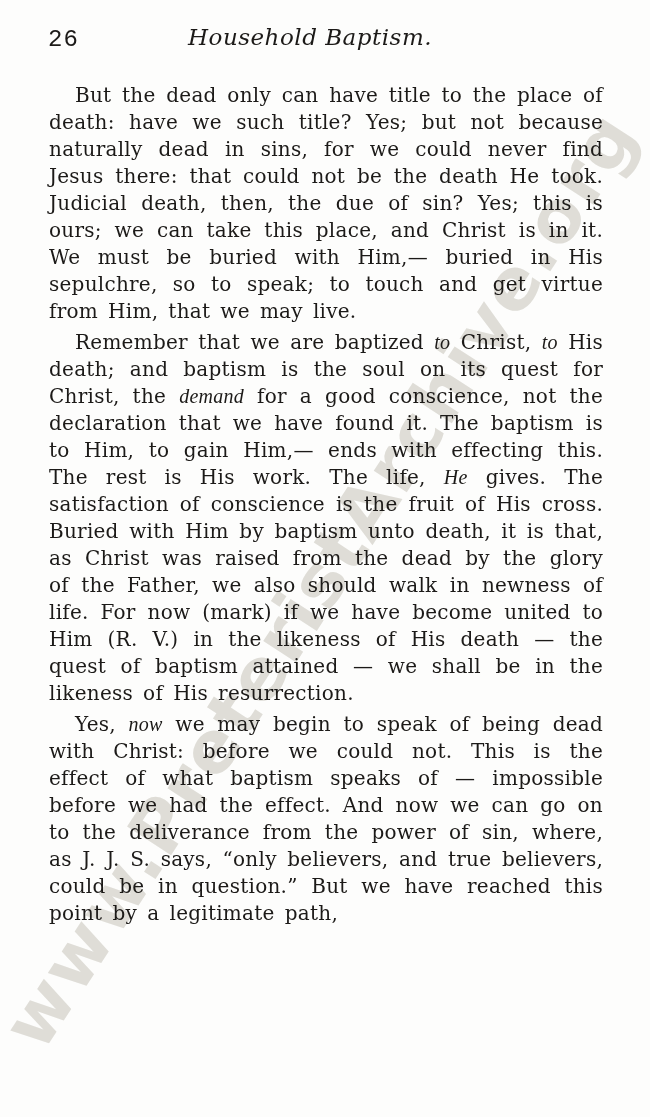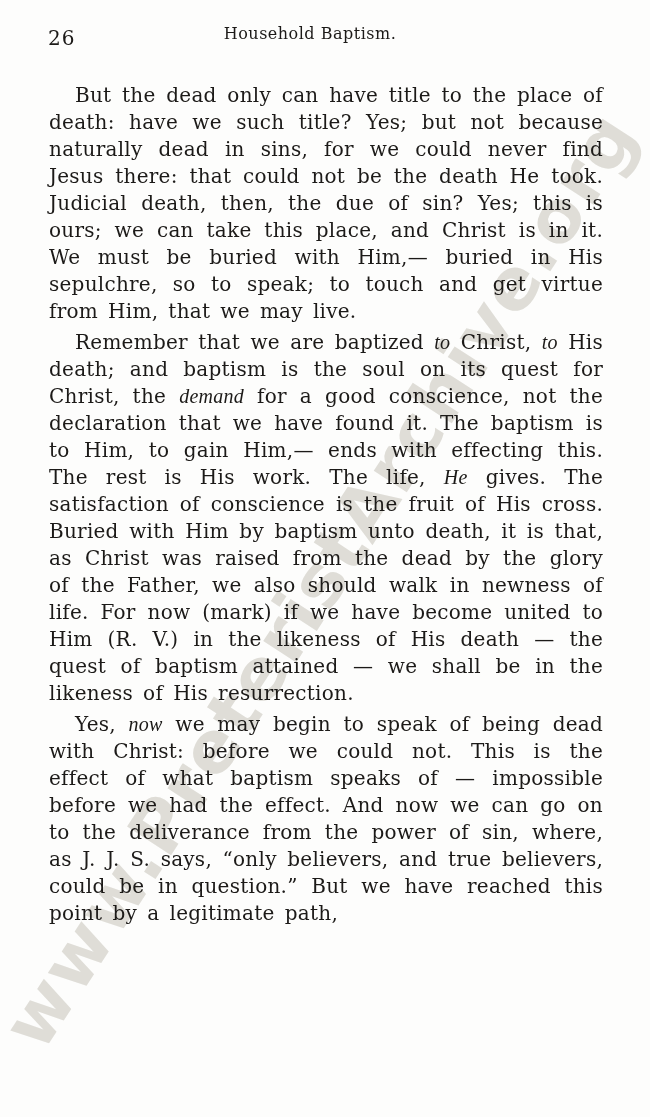--- a/index.html
+++ b/index.html
@@ -41,29 +41,31 @@
     z-index:1;
   }
   .header{
     position:relative;
     height:32px;
   }
   .pagenum{
     position:absolute;
     left:3px;
     top:2px;
-    font-size:20px;
+    font-size:24px;
     letter-spacing:1px;
+    font-family:Liberation Mono, monospace;
   }
   .title{
     position:absolute;
     left:calc(50% - 16px);
     transform:translateX(-50%);
     top:0;
-    font-size:16px;
+    font-style:italic;
+    font-size:23px;
     letter-spacing:0.5px;
     white-space:nowrap;
   }
   .body-text{
     margin-top:26px;
     font-size:20px;
     line-height:27px;
     text-align:justify;
     word-spacing:3.5px;
     letter-spacing:0.25px;

